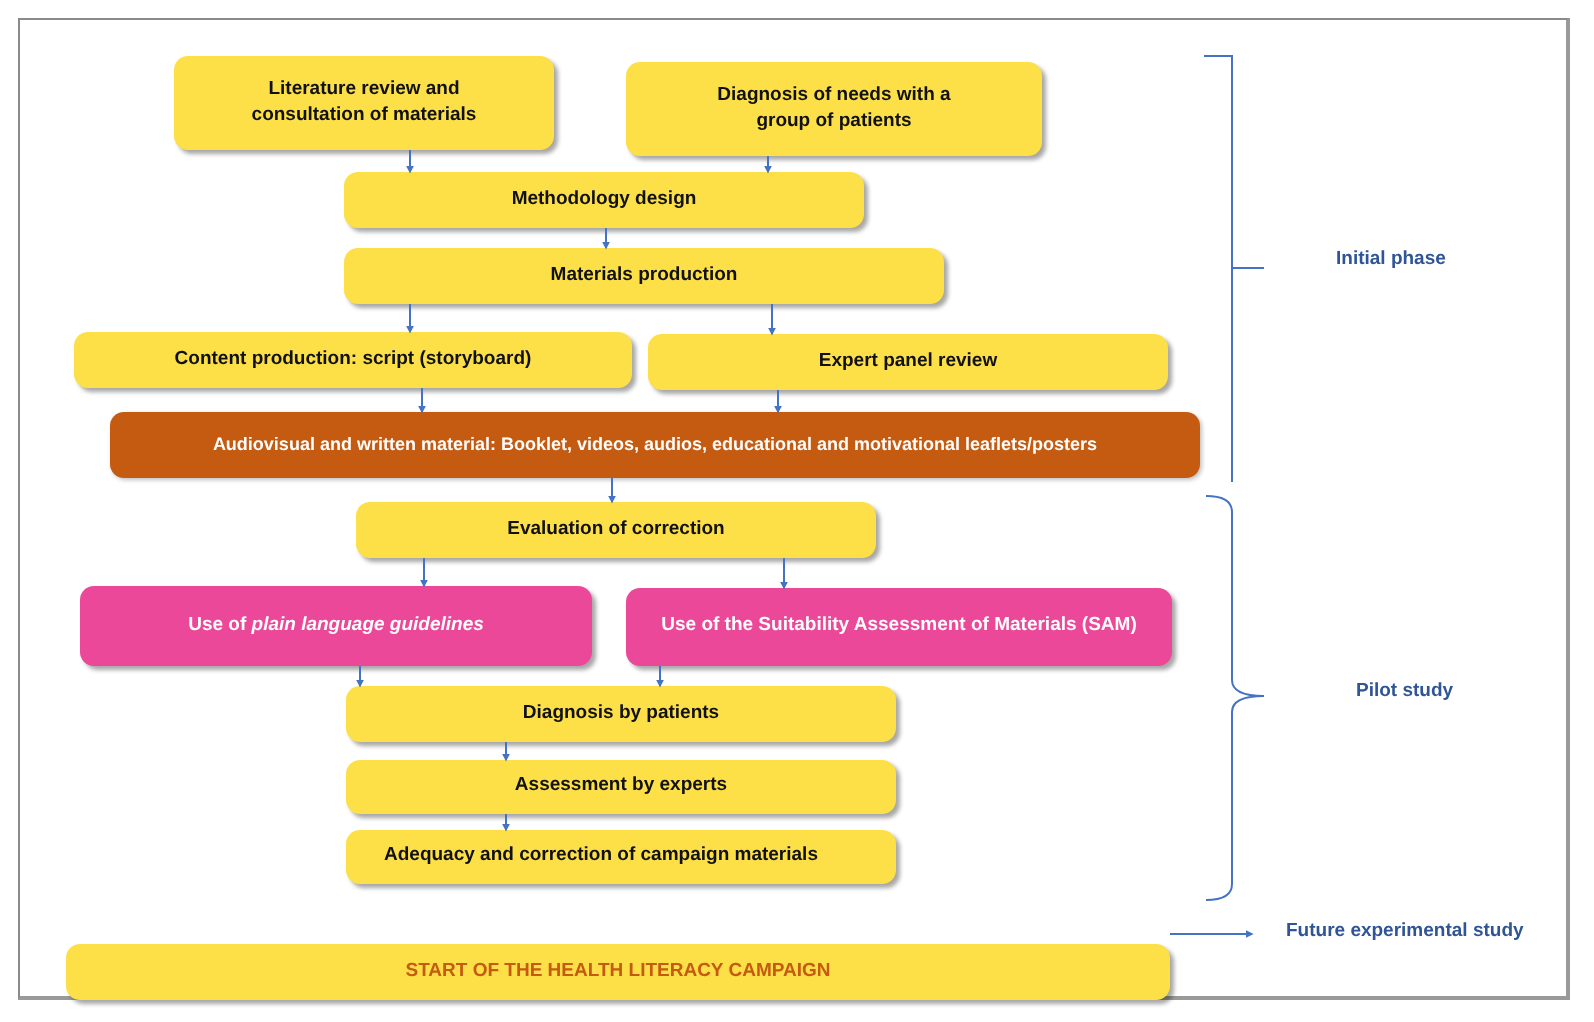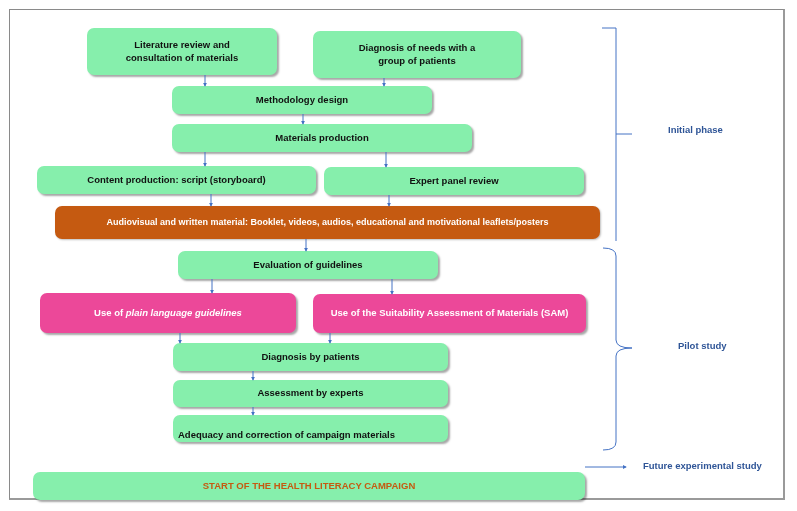--- a/index.html
+++ b/index.html
@@ -3,24 +3,24 @@
 <meta charset="utf-8">
 <style>
   html, body { margin:0; padding:0; background:#ffffff; }
   body { width:797px; height:511px; position:relative; overflow:hidden;
          font-family:"Liberation Sans", sans-serif; }
   .frame { position:absolute; left:9px; top:9px; width:776px; height:491px;
            border:1px solid #8a8a8a; border-right:2px solid #9a9a9a; border-bottom:2px solid #9a9a9a;
            box-sizing:border-box; background:#fff; }
   .box { position:absolute; box-sizing:border-box; display:flex; align-items:center; justify-content:center;
          text-align:center; font-weight:bold; font-size:9.5px; line-height:1.35; color:#111;
-         background:#86efac; border-radius:7px; box-shadow:2px 2px 2px rgba(0,0,0,0.35); }
+         background:#fde047; border-radius:7px; box-shadow:2px 2px 2px rgba(0,0,0,0.35); }
   .box.dark { background:#ec4899; color:#ffffff; font-size:9.5px; }
   .box.orange { background:#c55a11; color:#ffffff; font-size:9px; box-shadow:1px 1px 2px rgba(0,0,0,0.25);margin-left:15px; }
-  .box.left-text { justify-content:flex-start; padding-left:5px;align-items:flex-end; }
+  .box.left-text { justify-content:flex-start; padding-left:19px; }
   .box.campaign { color:#c55a11; font-size:9.5px; }
   .phase-label { position:absolute; color:#2f5597; font-weight:bold; font-size:9.5px; white-space:nowrap; }
   svg.lines { position:absolute; left:0; top:0; width:797px; height:511px; pointer-events:none; }
   i { font-style:italic; }
 </style>
 </head>
 <body>
 
 <div class="frame"></div>
 
@@ -43,21 +43,21 @@
 </div>
 <div class="box" style="left:324px;top:167px;width:260px;height:28px;">
   <span>Expert panel review</span>
 </div>
 
 <div class="box orange" style="left:40px;top:206px;width:545px;height:33px;">
   <span>Audiovisual and written material: Booklet, videos, audios, educational and motivational leaflets/posters</span>
 </div>
 
 <div class="box" style="left:178px;top:251px;width:260px;height:28px;">
-  <span>Evaluation of guidelines</span>
+  <span>Evaluation of correction</span>
 </div>
 
 <div class="box dark" style="left:40px;top:293px;width:256px;height:40px;">
   <span>
     <span>Use of </span><i>plain language guidelines</i>
   </span>
 </div>
 <div class="box dark" style="left:313px;top:294px;width:273px;height:39px;">
   <span>Use of the Suitability Assessment of Materials (SAM)</span>
 </div>

